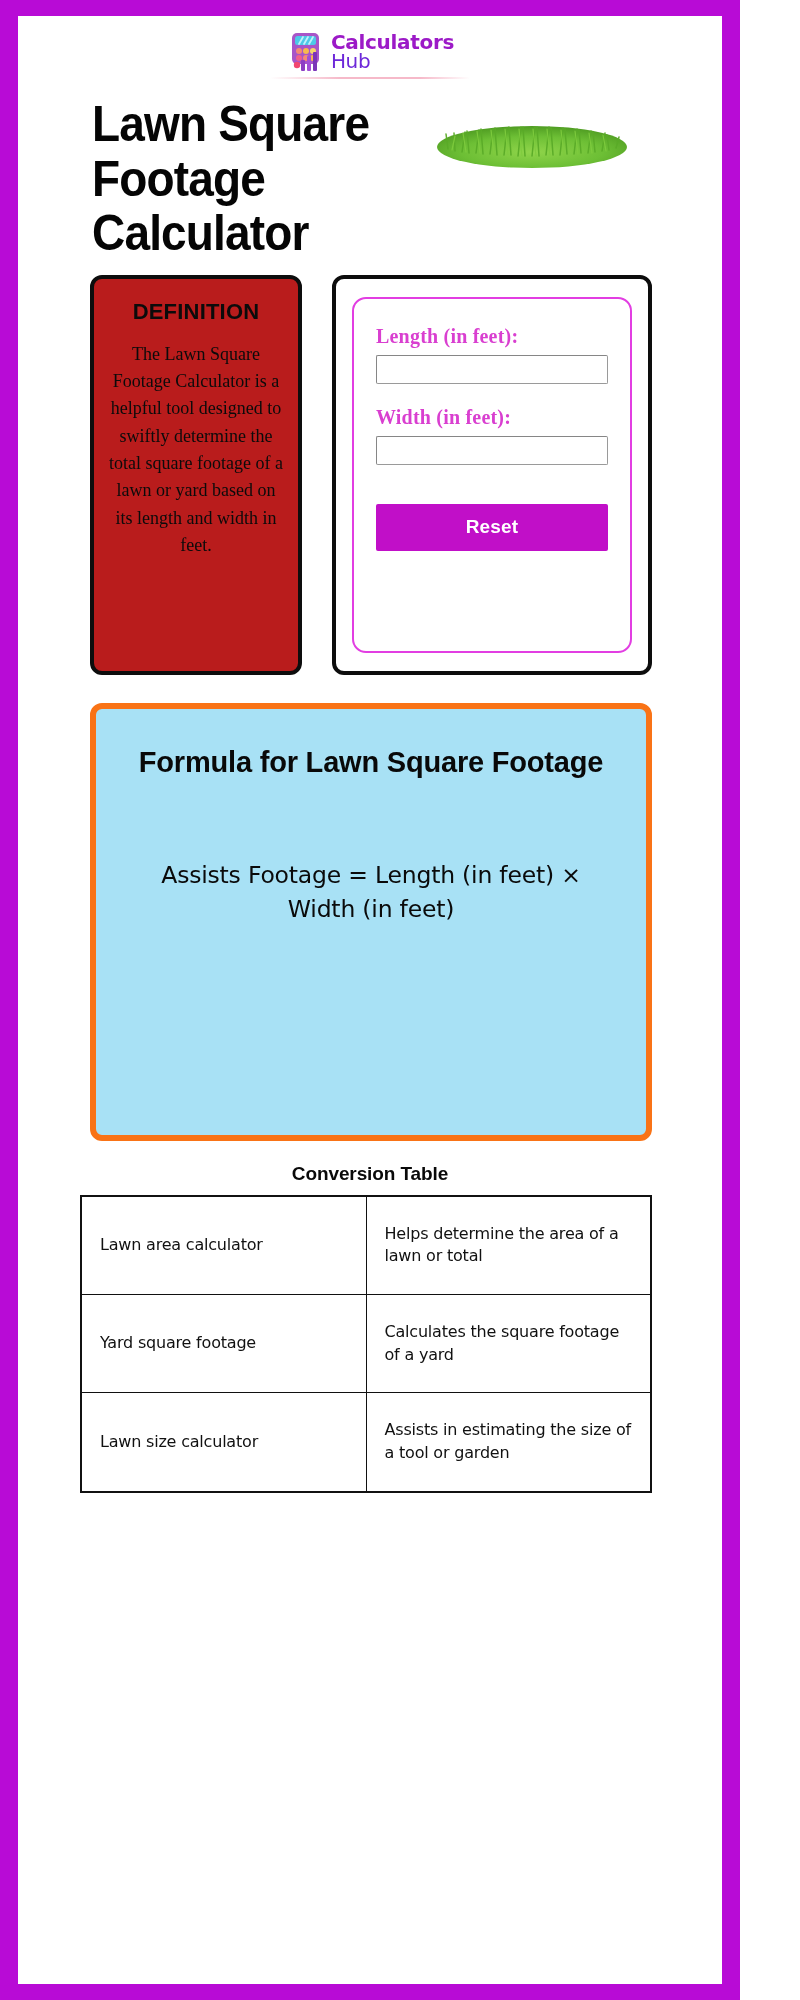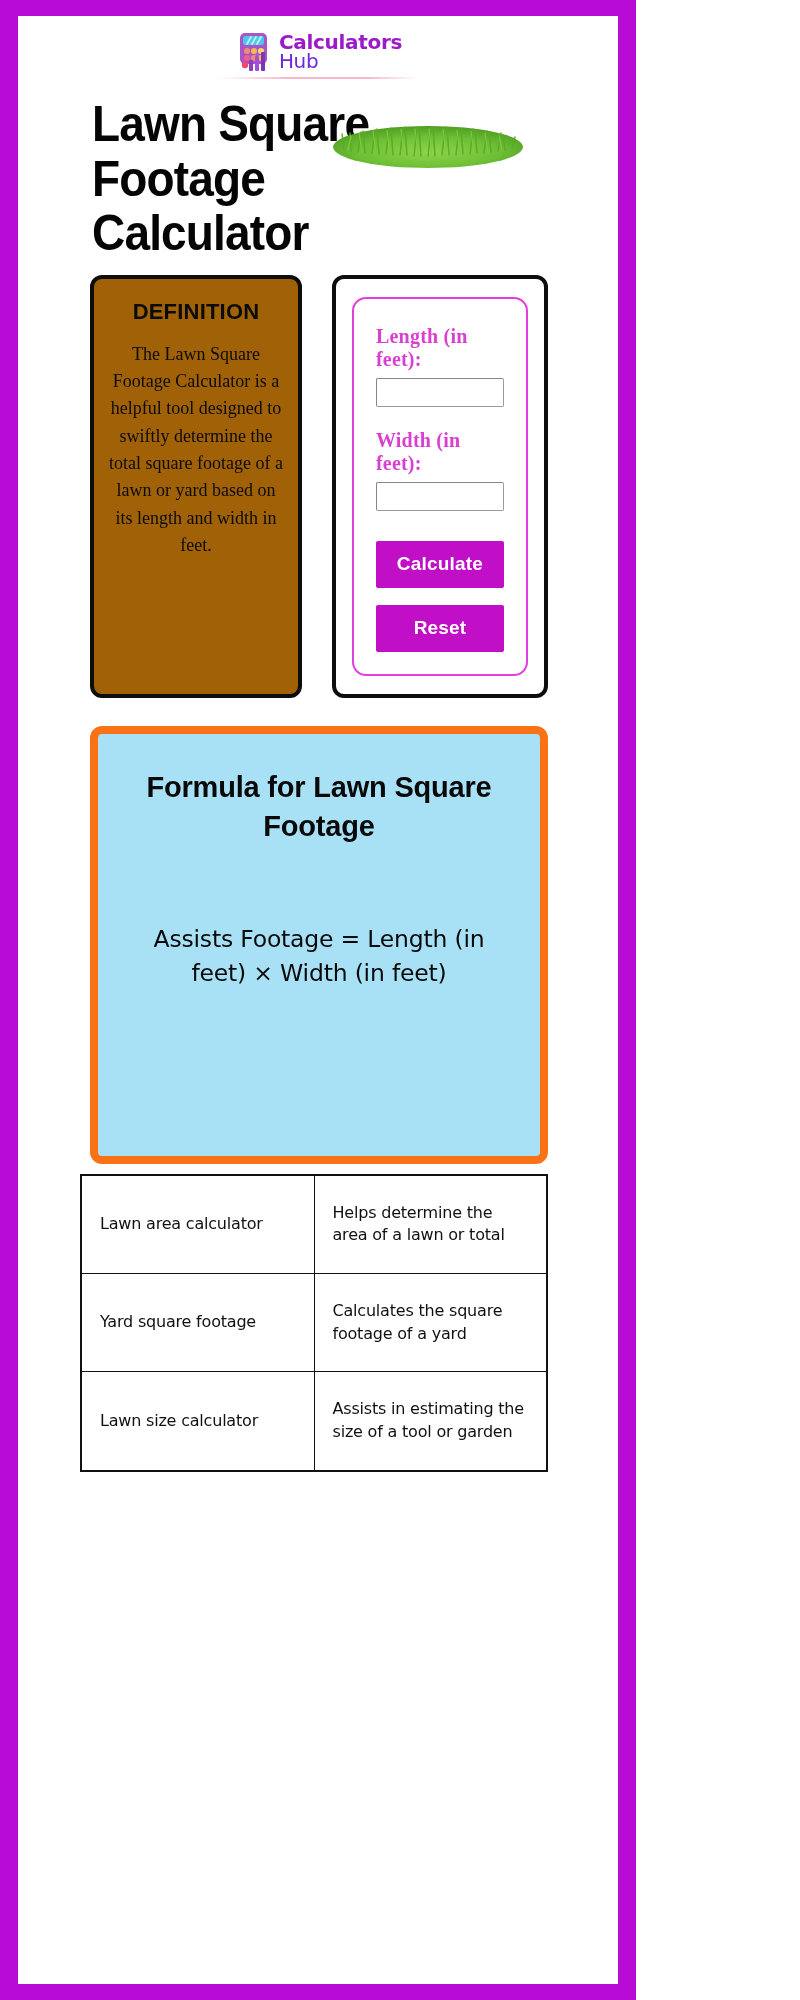--- a/index.html
+++ b/index.html
@@ -7,21 +7,21 @@
   html, body {
     width: 800px;
     height: 2000px;
     background: #ffffff;
     font-family: "Liberation Sans", sans-serif;
   }
 
   
   .page-frame {
     position: relative;
-    width: 636px;
+    width: 740px;
     height: 2000px;
     background: #b80bd6;
     padding: 16px 18px;
   }
   .page-inner {
     position: relative;
     width: 100%;
     height: 100%;
     background: #ffffff;
     overflow: hidden;
@@ -101,21 +101,21 @@
   
   .cards-row {
     display: flex;
     gap: 30px;
     padding: 14px 70px 0 72px;
     align-items: stretch;
   }
 
   .definition-card {
     flex: 0 0 212px;
-    background: #a16207;
+    background: #b91c1c;
     border: 4px solid #0d0d0d;
     border-radius: 12px;
     padding: 20px 14px 16px;
     min-height: 400px;
   }
   .definition-title {
     text-align: center;
     font-family: "Liberation Sans Narrow", "Liberation Sans", sans-serif;
     font-weight: 700;
     font-size: 22px;
@@ -187,21 +187,21 @@
     letter-spacing: 0.2px;
     cursor: pointer;
   }
   .btn-calculate { margin-top: 8px; }
   .btn-reset { margin-top: 17px; }
 
   
   .formula-card {
     margin: 28px 70px 0 72px;
     background: #a8e1f5;
-    border: 8px solid #f97316;
+    border: 6px solid #f97316;
     border-radius: 12px;
     min-height: 438px;
     padding: 34px 40px;
     text-align: center;
   }
   .formula-title {
     font-family: "Liberation Sans Narrow", "Liberation Sans", sans-serif;
     font-weight: 700;
     font-size: 29px;
     line-height: 1.35;
@@ -347,32 +347,32 @@
         <div class="definition-title">DEFINITION</div>
         <div class="definition-body">The Lawn Square Footage Calculator is a helpful tool designed to swiftly determine the total square footage of a lawn or yard based on its length and width in feet.</div>
       </div>
 
       <div class="calculator-card">
         <form class="calc-form">
           <label class="field-label">Length (in feet):</label>
           <input class="field-input" type="text" placeholder="" style="">
           <label class="field-label">Width (in feet):</label>
           <input class="field-input" type="text" placeholder="" style="">
-          <button type="button" class="btn btn-calculate">Calculate</button>
           <button type="button" class="btn btn-reset">Reset</button>
         </form>
       </div>
 
     </div>
 
     <div class="formula-card">
       <div class="formula-title">Formula for Lawn Square Footage</div>
       <div class="formula-expression">Assists Footage = Length (in feet) × Width (in feet)</div>
     </div>
 
+    <div class="table-heading">Conversion Table</div>
     <div class="conv-table-wrap">
       <table class="conv-table">
         <tbody>
           <tr>
             <td class="col-term">Lawn area calculator</td>
             <td>Helps determine the area of a lawn or total</td>
           </tr>
           <tr>
             <td class="col-term">Yard square footage</td>
             <td>Calculates the square footage of a yard</td>

